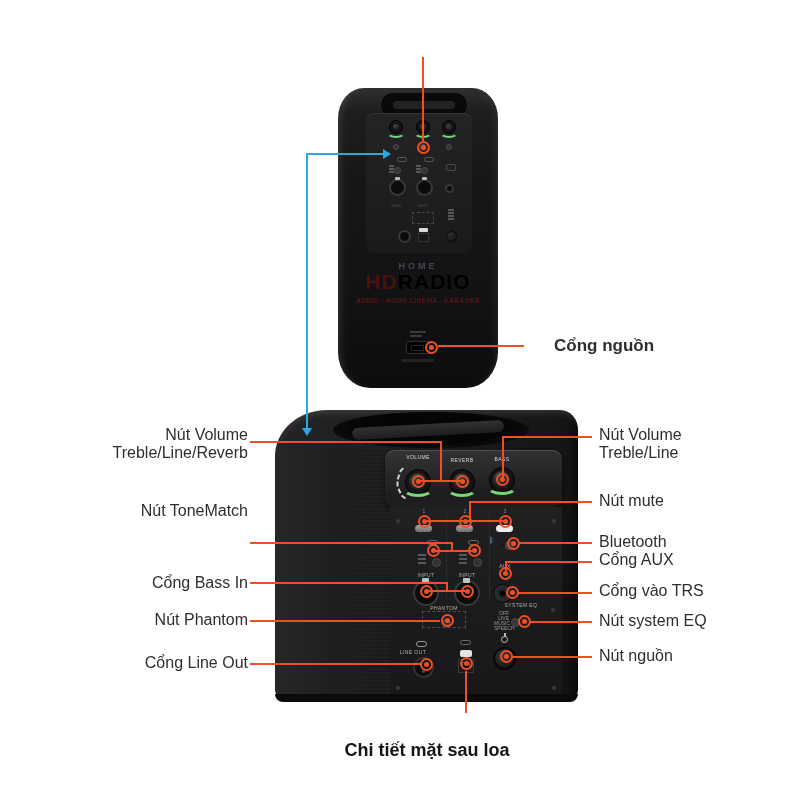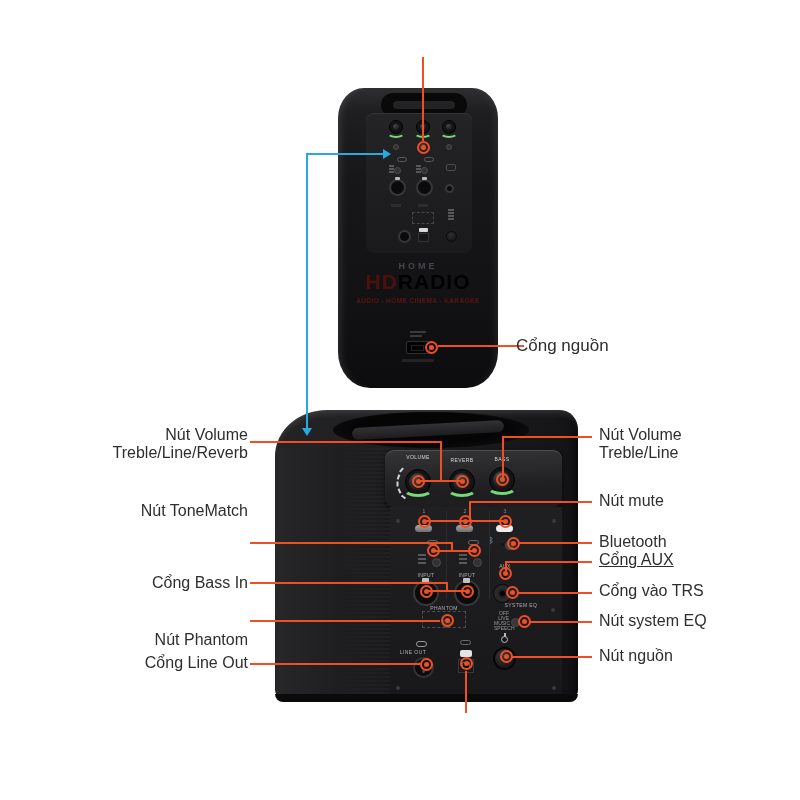--- a/index.html
+++ b/index.html
@@ -255,32 +255,33 @@
   <div class="ring" style="left:499px;top:567px;"></div>
   <div class="ring" style="left:420px;top:585px;"></div>
   <div class="ring" style="left:461px;top:585px;"></div>
   <div class="ring" style="left:506px;top:586px;"></div>
   <div class="ring" style="left:441px;top:614px;"></div>
   <div class="ring" style="left:518px;top:615px;"></div>
   <div class="ring" style="left:420px;top:658px;"></div>
   <div class="ring" style="left:460px;top:657px;"></div>
   <div class="ring" style="left:500px;top:650px;"></div>
 
-  <div class="t big" style="left:516px;top:337px;">Cổng nguồn</div>
+  <div class="t big" style="left:554px;top:337px;font-weight:bold;">Cổng nguồn</div>
 
   <div class="t rgt" style="right:552px;top:426px;">Nút Volume</div>
   <div class="t rgt" style="right:552px;top:444px;">Treble/Line/Reverb</div>
   <div class="t rgt" style="right:552px;top:502px;">Nút ToneMatch</div>
   <div class="t rgt" style="right:552px;top:574px;">Cổng Bass In</div>
-  <div class="t rgt" style="right:552px;top:611px;margin-top:20px;">Nút Phantom</div>
+  <div class="t rgt" style="right:552px;top:611px;">Nút Phantom</div>
   <div class="t rgt" style="right:552px;top:654px;">Cổng Line Out</div>
 
   <div class="t" style="left:599px;top:426px;">Nút Volume</div>
   <div class="t" style="left:599px;top:444px;">Treble/Line</div>
   <div class="t" style="left:599px;top:492px;">Nút mute</div>
   <div class="t" style="left:599px;top:533px;">Bluetooth</div>
-  <div class="t" style="left:599px;top:551px;text-decoration:underline;">Cổng AUX</div>
+  <div class="t" style="left:599px;top:551px;">Cổng AUX</div>
   <div class="t" style="left:599px;top:582px;">Cổng vào TRS</div>
   <div class="t" style="left:599px;top:612px;">Nút system EQ</div>
   <div class="t" style="left:599px;top:647px;">Nút nguồn</div>
 
+  <div class="cap ctr" style="left:277px;top:740px;width:300px;">Chi tiết mặt sau loa</div>
 
 </div>
 
 </body></html>

